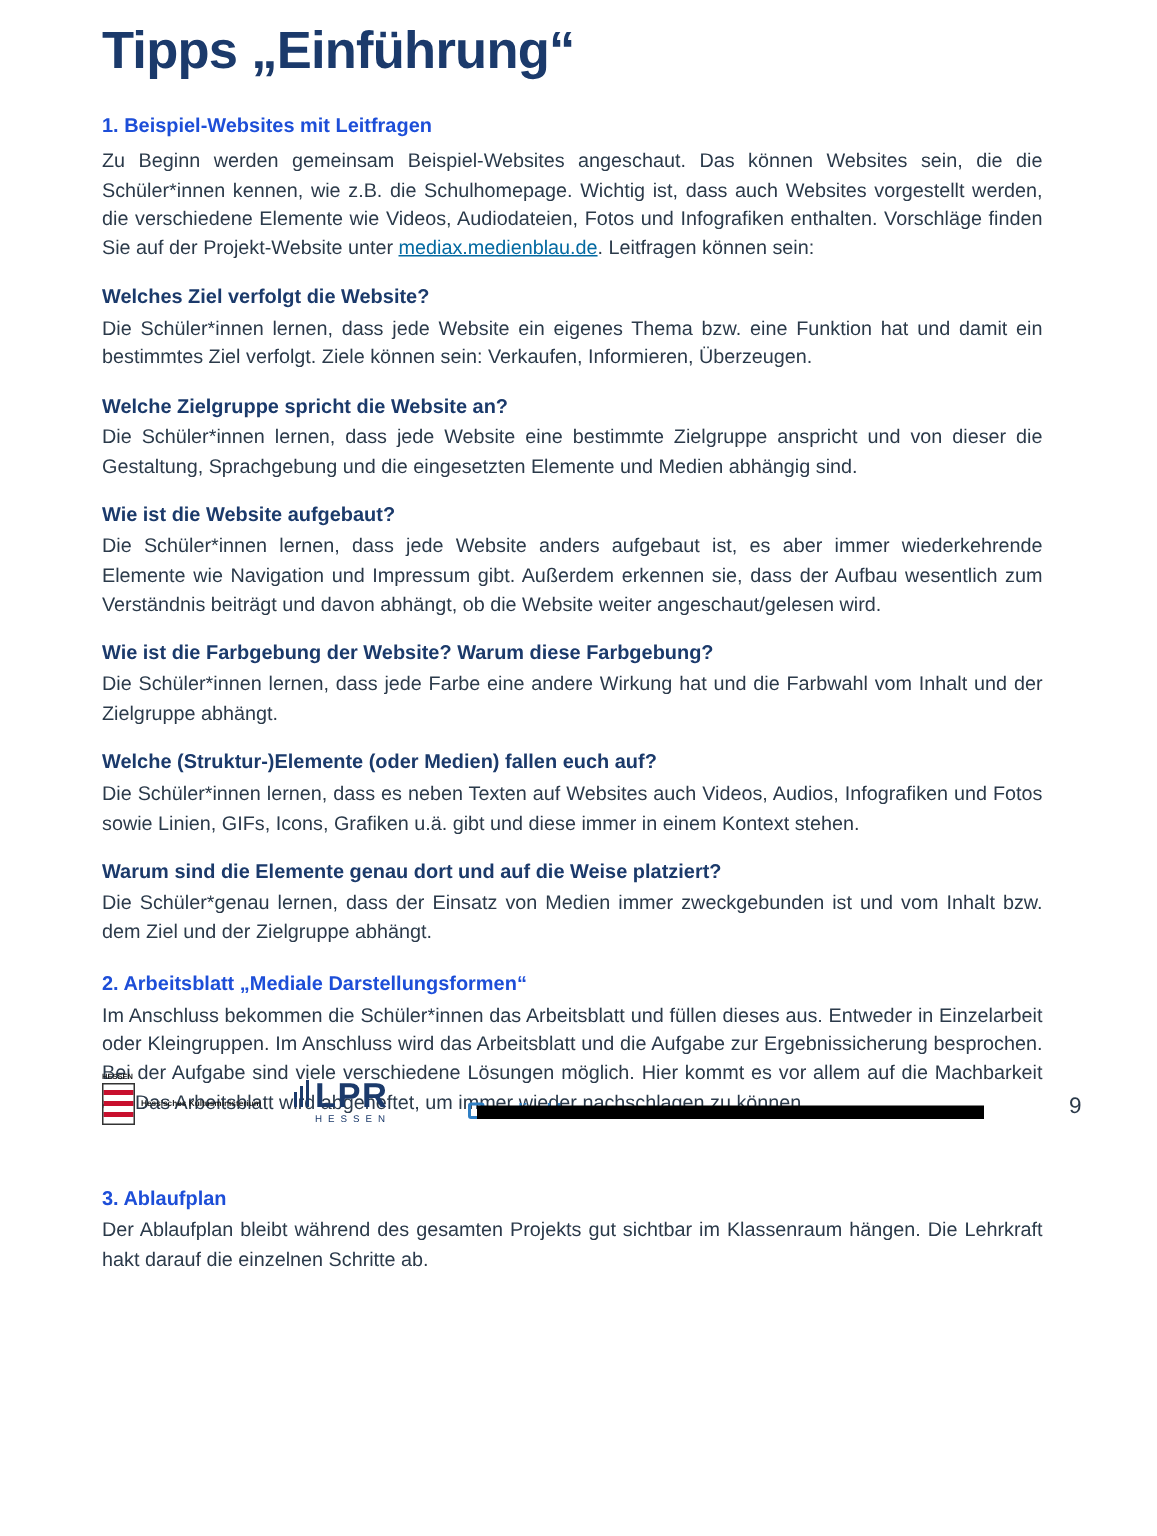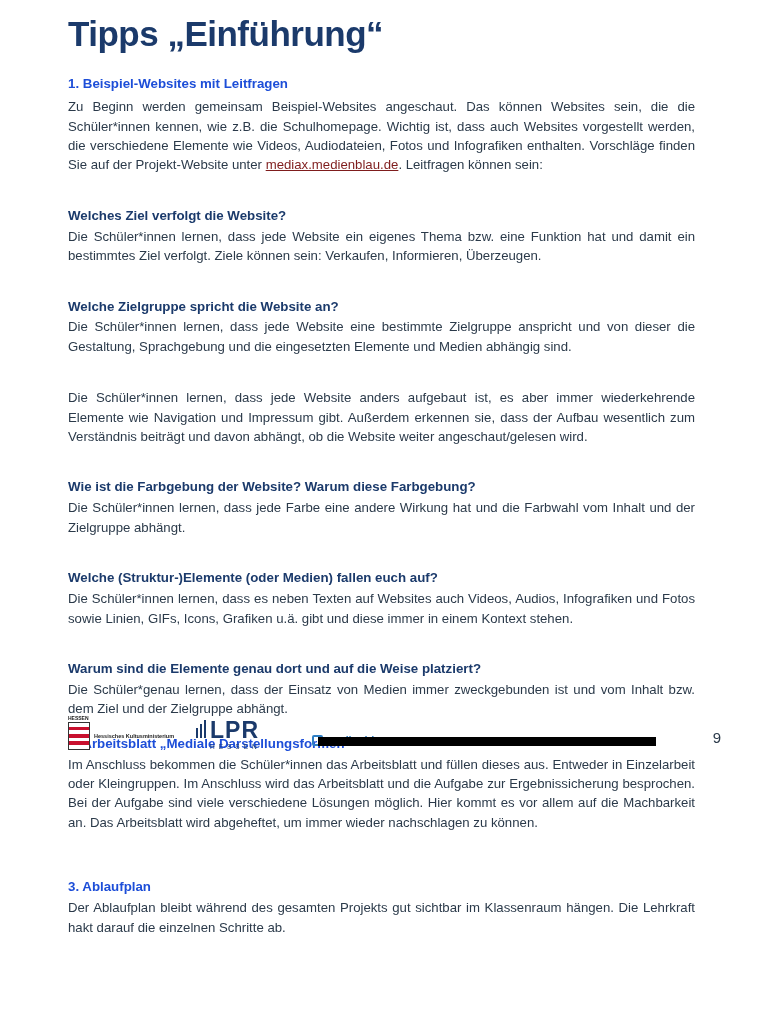--- a/index.html
+++ b/index.html
@@ -35,39 +35,39 @@
     margin-top: 22px;
   }
   .section-heading {
     font-size: 13.3px;
     font-weight: bold;
     color: #1d4ed8;
     margin: 0 0 2px 0;
     line-height: 1.35;
   }
   .qa-block {
-    margin-top: 32px;
+    margin-top: 14px;
   }
   .qa-question {
     font-size: 13.3px;
     font-weight: bold;
     color: #1b3a6b;
     margin: 0 0 2px 0;
     line-height: 1.35;
   }
   .body-text {
     font-size: 13.2px;
     line-height: 1.47;
     color: #2b3a4a;
     margin: 0;
     text-align: justify;
     hyphens: auto;
   }
   .body-text a, .inline-link {
-    color: #7f1d1d;
+    color: #0369a1;
     text-decoration: underline;
   }
   .intro-block {
     margin-top: 4px;
   }
   .gap-large {
     margin-top: 16px;
   }
   .gap-medium {
     margin-top: 46px;
@@ -206,20 +206,21 @@
     <h3 class="qa-question">Welches Ziel verfolgt die Website?</h3>
     <p class="body-text">Die Schüler*innen lernen, dass jede Website ein eigenes Thema bzw. eine Funktion hat und damit ein bestimmtes Ziel verfolgt. Ziele können sein: Verkaufen, Informieren, Überzeugen.</p>
   </div>
 
   <div class="qa-block">
     <h3 class="qa-question">Welche Zielgruppe spricht die Website an?</h3>
     <p class="body-text">Die Schüler*innen lernen, dass jede Website eine bestimmte Zielgruppe anspricht und von dieser die Gestaltung, Sprachgebung und die eingesetzten Elemente und Medien abhängig sind.</p>
   </div>
 
   <div class="qa-block">
+    <h3 class="qa-question">Wie ist die Website aufgebaut?</h3>
     <p class="body-text">Die Schüler*innen lernen, dass jede Website anders aufgebaut ist, es aber immer wiederkehrende Elemente wie Navigation und Impressum gibt. Außerdem erkennen sie, dass der Aufbau wesentlich zum Verständnis beiträgt und davon abhängt, ob die Website weiter angeschaut/gelesen wird.</p>
   </div>
 
   <div class="qa-block">
     <h3 class="qa-question">Wie ist die Farbgebung der Website? Warum diese Farbgebung?</h3>
     <p class="body-text">Die Schüler*innen lernen, dass jede Farbe eine andere Wirkung hat und die Farbwahl vom Inhalt und der Zielgruppe abhängt.</p>
   </div>
 
   <div class="qa-block">
     <h3 class="qa-question">Welche (Struktur-)Elemente (oder Medien) fallen euch auf?</h3>

